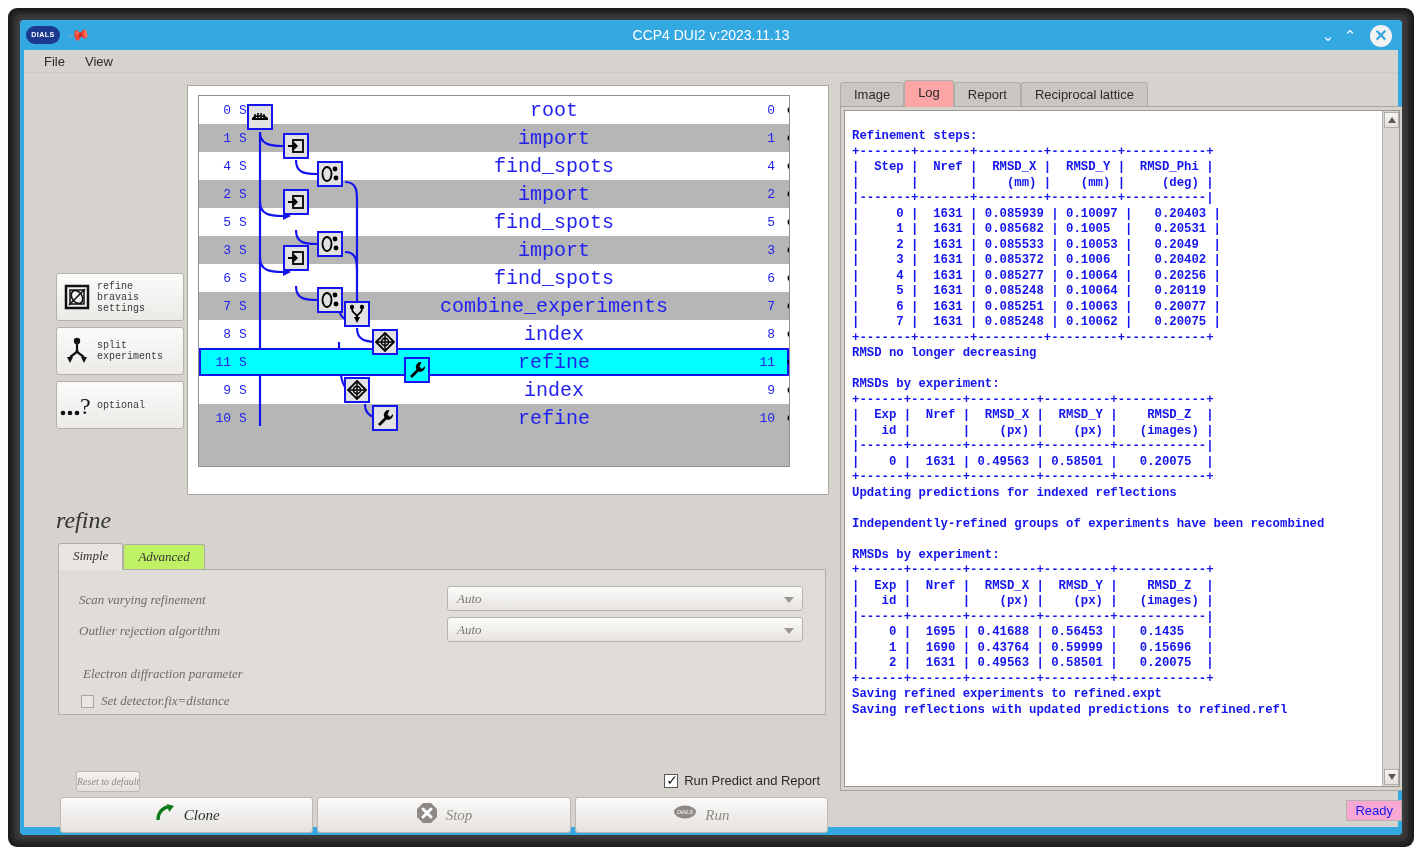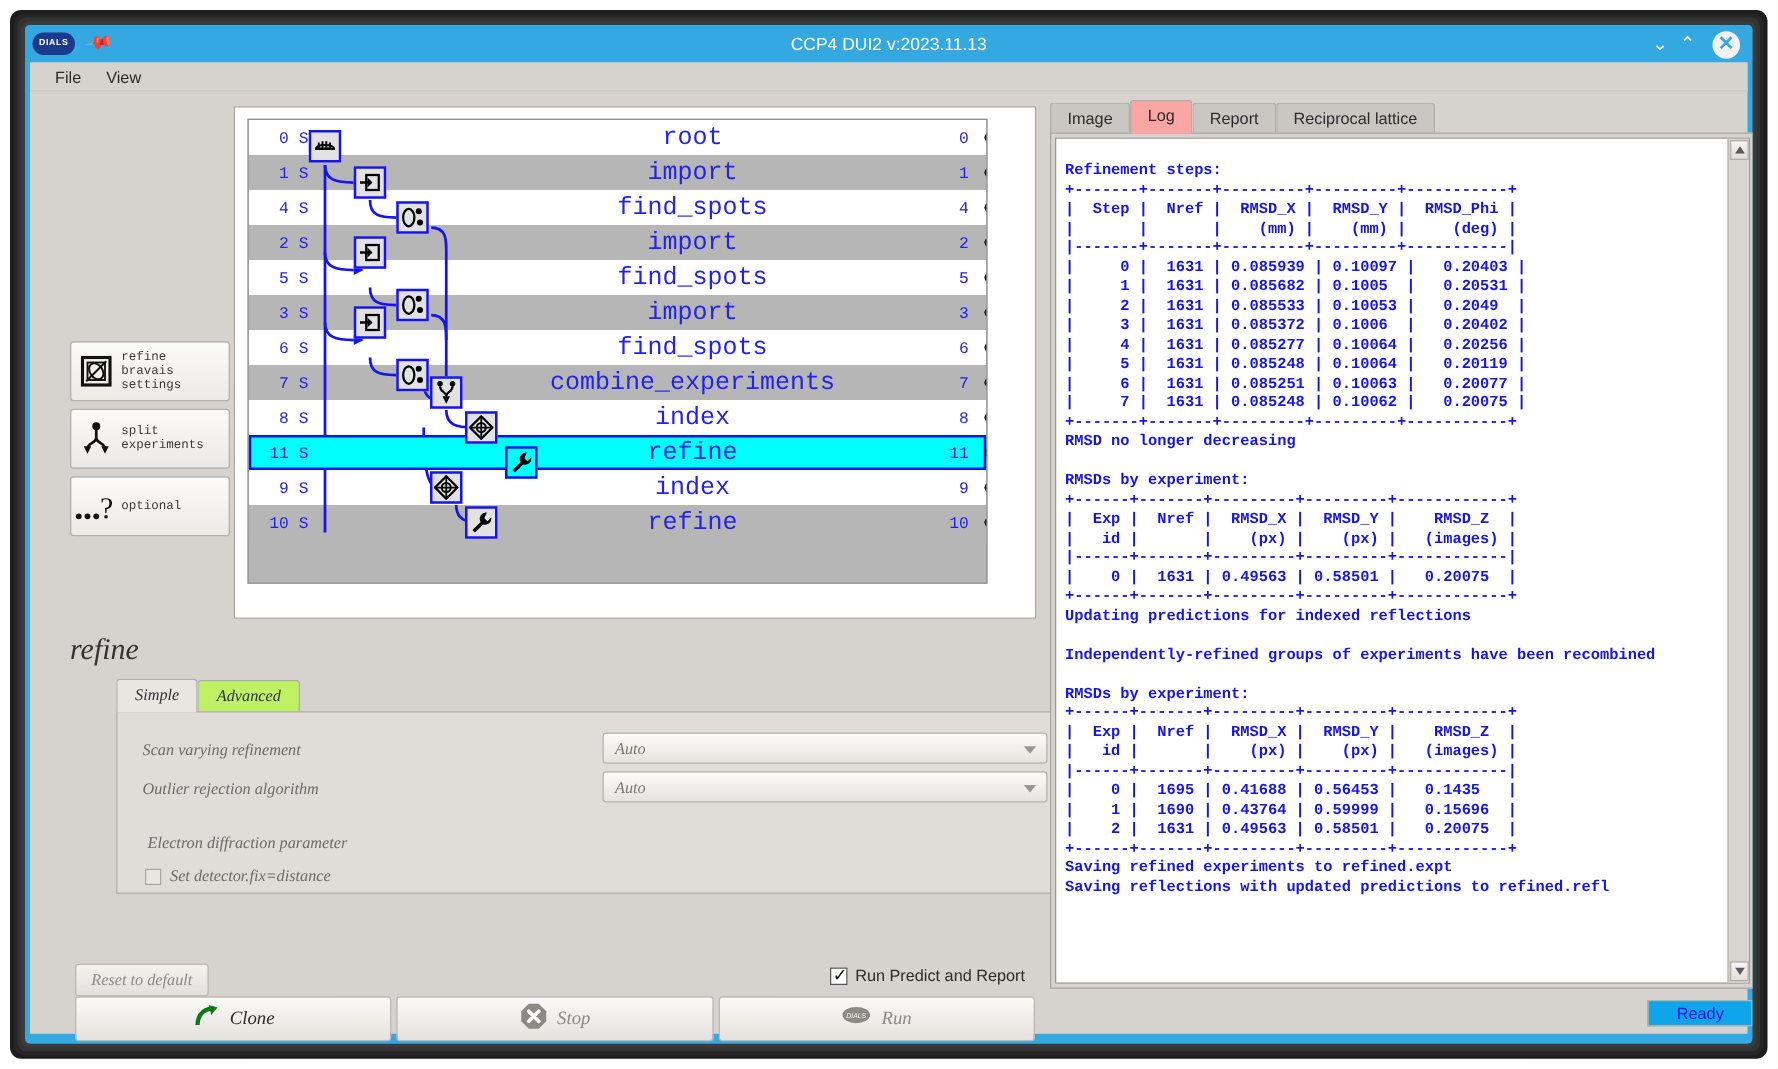--- a/index.html
+++ b/index.html
@@ -213,21 +213,20 @@
     position: absolute; left: 32px; top: 0;
     font-family: "Liberation Serif", serif;
     font-style: italic;
     font-size: 24px; color: #333;
   }
   #cfg-box {
     position: absolute;
     left: 34px; top: 38px;
     width: 768px; height: 218px;
     background: #d6d2cd;
-    margin-left: 35px;
   }
   #tabstrip {
     position: absolute; left: 0; top: 0;
     display: flex; align-items: flex-end;
     height: 25px;
   }
   .ctab {
     font-family: "Liberation Serif", serif;
     font-style: italic;
     font-size: 13px; color: #333;
@@ -282,25 +281,25 @@
   .fcheck {
     width: 13px; height: 13px;
     border: 1px solid #a9a5a0;
     background: #e9e6e2;
     margin-right: 7px;
     cursor: pointer;
   }
 
   
   #reset-btn {
-    position: absolute; left: 36px; top: 264px;
-    padding: 4px 12px;
+    position: absolute; left: 52px; top: 264px;
+    padding: 4px 0;
     font-family: "Liberation Serif", serif;
     font-style: italic;
-    font-size: 13px; color: #8d8a86;
+    font-size: 10px; color: #8d8a86;
     background: linear-gradient(#f4f2f0,#e3e0dc);
     border: 1px solid #bcb8b3;
     border-radius: 3px;
     cursor: pointer;
   }
   #predict-wrap {
     position: absolute; right: 10px; top: 266px;
     display: flex; align-items: center;
     font-size: 13px; color: #2a2a2a;
     cursor: pointer;
@@ -403,25 +402,25 @@
   }
   #sarrow-up { top: 1px; }
   #sarrow-dn { bottom: 1px; }
   #statusbar {
     position: absolute;
     left: 6px; bottom: 6px;
     width: 562px; height: 22px;
     display: flex; justify-content: flex-end; align-items: center;
   }
   #ready-lbl {
-    background: #0ea5e9;
+    background: #f9a8d4;
     border: 1px solid #b5b1ac;
     color: #1414ee;
     font-size: 13px;
-    padding: 2px 22px;
+    padding: 2px 8px;
   }
 </style>
 </head>
 <body>
 
 <div id="desk">
   <div class="shadow-layer" id="sh1"></div>
   <div class="shadow-layer" id="sh2"></div>
   <div class="shadow-layer" id="sh3"></div>
   <div class="shadow-layer" id="sh4"></div>

